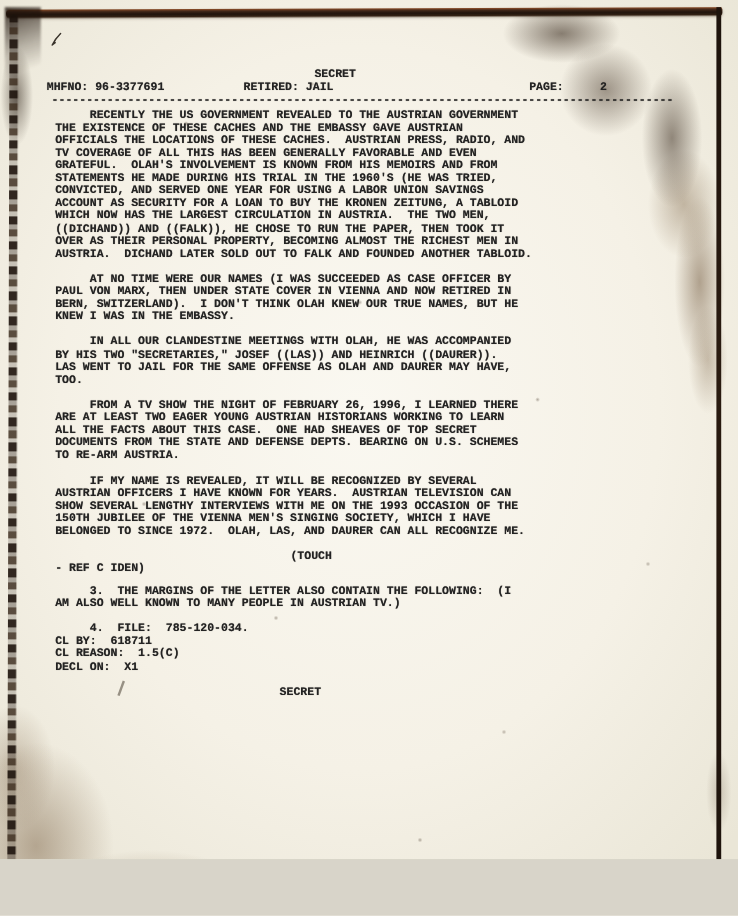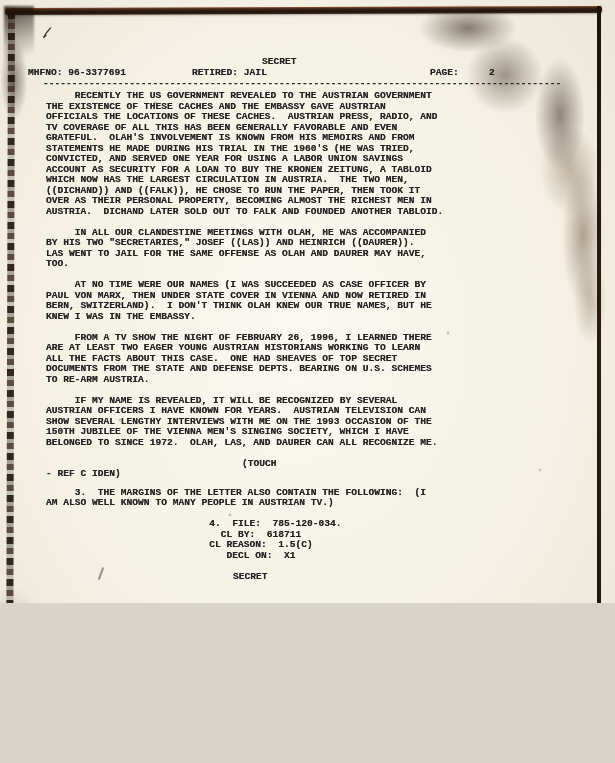--- a/index.html
+++ b/index.html
@@ -1,17 +1,17 @@
 <!DOCTYPE html>
 <html><head>
 <meta charset="utf-8">
 <style>
   html,body{margin:0;padding:0;background:#d8d4c9;}
   .scan{
-    position:relative;width:615px;height:603px;overflow:hidden;
+    position:relative;width:615px;height:716px;overflow:hidden;
     background:#f1eee5;
     font-family:"Liberation Mono","DejaVu Sans Mono",monospace;
   }
   .paper{
     position:absolute;inset:0;
     background:radial-gradient(ellipse 430px 520px at 300px 340px,#faf8f1 0%,#f5f1e6 58%,#eae6d7 100%);
   }
   .stains{
     position:absolute;inset:0;pointer-events:none;
     background-image:
@@ -63,33 +63,33 @@
     position:absolute;left:8px;top:746px;width:594px;height:2px;
     background:repeating-linear-gradient(to right, rgba(30,20,13,.85) 0 16px, rgba(30,20,13,.1) 16px 24px, rgba(30,20,13,.6) 24px 42px, rgba(30,20,13,.25) 42px 50px);
     filter:blur(.3px);
   }
   .pen-mark{position:absolute;left:40px;top:26px;}
   .scratch{position:absolute;left:100px;top:567px;width:1.5px;height:13px;
     background:rgba(75,65,52,.55);transform:rotate(20deg);}
   .typed{color:#232323;font-weight:bold;font-size:9.6px;line-height:10.5px;
     text-shadow:0 0 .6px rgba(35,30,28,.65);}
   .h-secret{position:absolute;left:262px;top:57px;white-space:pre;}
-  .h-row{position:absolute;left:28px;top:68px;width:530px;height:11px;}
+  .h-row{position:absolute;left:39px;top:68px;width:530px;height:11px;}
   .h-row .grp{position:absolute;top:0;white-space:pre;}
   .g-mhfno{left:0;}
   .g-sensind{left:164px;}
   .g-page{left:402px;}
   .g-pagenum{left:461px;}
   .h-row .val{margin-left:5.8px;}
   .h-divider{position:absolute;left:43px;top:79px;white-space:nowrap;}
   .typed-body{position:absolute;left:46px;top:91px;width:430px;}
   .para{white-space:pre-wrap;margin:0 0 10.5px 0;}
   .signed-line{white-space:pre-wrap;text-indent:196px;margin:0;}
   .ref-line{white-space:pre-wrap;margin:0 0 8px 0;}
-  .admin-line{white-space:pre-wrap;margin:0;text-align:center;}
+  .admin-line{white-space:pre-wrap;margin:0;}
   .footer-secret{white-space:pre-wrap;text-indent:187px;margin-top:10.5px;}
 </style>
 </head>
 <body>
 
 <div class="scan">
   <div class="paper"></div>
   <div class="stains"></div>
   <div class="edge-top"></div>
   <div class="corner-tl"></div>
@@ -119,28 +119,28 @@
 OFFICIALS THE LOCATIONS OF THESE CACHES.  AUSTRIAN PRESS, RADIO, AND
 TV COVERAGE OF ALL THIS HAS BEEN GENERALLY FAVORABLE AND EVEN
 GRATEFUL.  OLAH'S INVOLVEMENT IS KNOWN FROM HIS MEMOIRS AND FROM
 STATEMENTS HE MADE DURING HIS TRIAL IN THE 1960'S (HE WAS TRIED,
 CONVICTED, AND SERVED ONE YEAR FOR USING A LABOR UNION SAVINGS
 ACCOUNT AS SECURITY FOR A LOAN TO BUY THE KRONEN ZEITUNG, A TABLOID
 WHICH NOW HAS THE LARGEST CIRCULATION IN AUSTRIA.  THE TWO MEN,
 ((DICHAND)) AND ((FALK)), HE CHOSE TO RUN THE PAPER, THEN TOOK IT
 OVER AS THEIR PERSONAL PROPERTY, BECOMING ALMOST THE RICHEST MEN IN
 AUSTRIA.  DICHAND LATER SOLD OUT TO FALK AND FOUNDED ANOTHER TABLOID.</div>
+    <div class="para">     AT NO TIME WERE OUR NAMES (I WAS SUCCEEDED AS CASE OFFICER BY
+PAUL VON MARX, THEN UNDER STATE COVER IN VIENNA AND NOW RETIRED IN
+BERN, SWITZERLAND).  I DON'T THINK OLAH KNEW OUR TRUE NAMES, BUT HE
+KNEW I WAS IN THE EMBASSY.</div>
     <div class="para">     IN ALL OUR CLANDESTINE MEETINGS WITH OLAH, HE WAS ACCOMPANIED
 BY HIS TWO "SECRETARIES," JOSEF ((LAS)) AND HEINRICH ((DAURER)).
 LAS WENT TO JAIL FOR THE SAME OFFENSE AS OLAH AND DAURER MAY HAVE,
 TOO.</div>
-    <div class="para">     AT NO TIME WERE OUR NAMES (I WAS SUCCEEDED AS CASE OFFICER BY
-PAUL VON MARX, THEN UNDER STATE COVER IN VIENNA AND NOW RETIRED IN
-BERN, SWITZERLAND).  I DON'T THINK OLAH KNEW OUR TRUE NAMES, BUT HE
-KNEW I WAS IN THE EMBASSY.</div>
     <div class="para">     FROM A TV SHOW THE NIGHT OF FEBRUARY 26, 1996, I LEARNED THERE
 ARE AT LEAST TWO EAGER YOUNG AUSTRIAN HISTORIANS WORKING TO LEARN
 ALL THE FACTS ABOUT THIS CASE.  ONE HAD SHEAVES OF TOP SECRET
 DOCUMENTS FROM THE STATE AND DEFENSE DEPTS. BEARING ON U.S. SCHEMES
 TO RE-ARM AUSTRIA.</div>
     <div class="para">     IF MY NAME IS REVEALED, IT WILL BE RECOGNIZED BY SEVERAL
 AUSTRIAN OFFICERS I HAVE KNOWN FOR YEARS.  AUSTRIAN TELEVISION CAN
 SHOW SEVERAL LENGTHY INTERVIEWS WITH ME ON THE 1993 OCCASION OF THE
 150TH JUBILEE OF THE VIENNA MEN'S SINGING SOCIETY, WHICH I HAVE
 BELONGED TO SINCE 1972.  OLAH, LAS, AND DAURER CAN ALL RECOGNIZE ME.</div>

